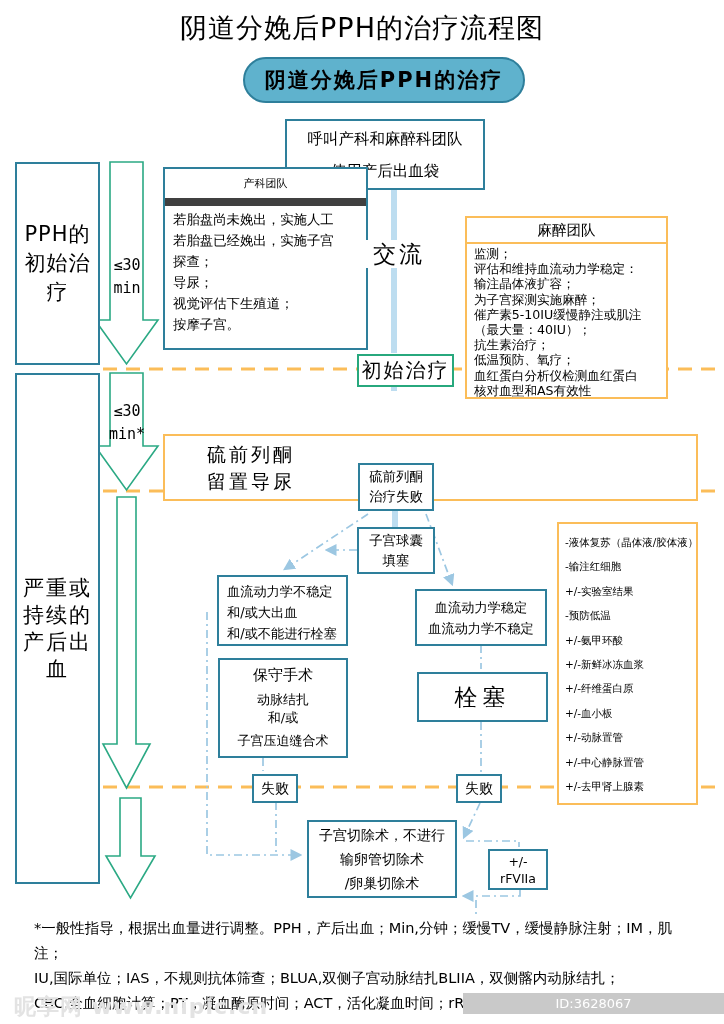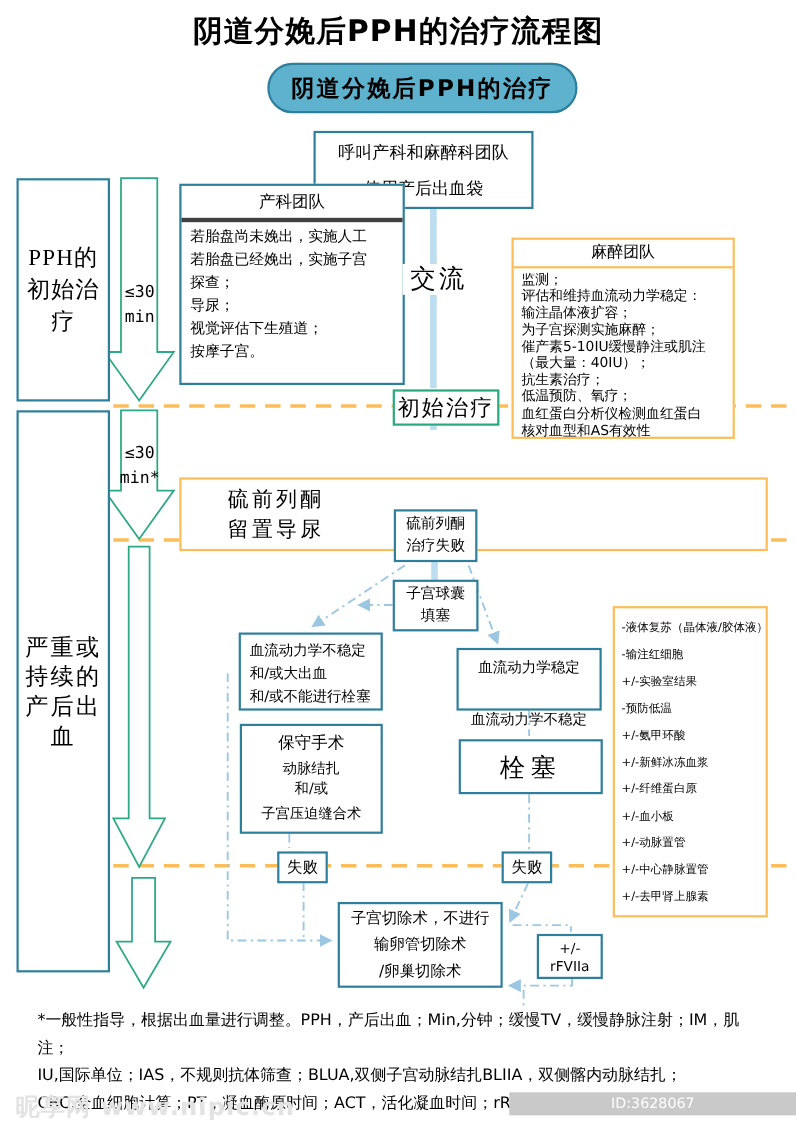--- a/index.html
+++ b/index.html
@@ -4,29 +4,29 @@
 <style>
   html,body{margin:0;padding:0;background:#ffffff;}
   body{font-family:"DejaVu Sans","Liberation Sans",sans-serif;color:#000;}
   .canvas{position:relative;width:724px;height:1024px;background:#fff;overflow:hidden;margin:0 auto;}
   .overlay{position:absolute;left:0;top:0;width:724px;height:1024px;z-index:1;}
   .abs{position:absolute;z-index:2;box-sizing:border-box;}
   .box{position:absolute;z-index:2;box-sizing:border-box;background:#fff;border:2px solid #2E7F9B;}
   .orange{border-color:#FBBD59;margin-top:44px;}
   .greenb{border:2.5px solid #27A87D;}
   .flexc{display:flex;flex-direction:column;align-items:center;justify-content:center;text-align:center;}
-  .title{width:724px;top:10px;left:0;text-align:center;font-weight:bold;font-size:27px;letter-spacing:1px;}
+  .title{width:724px;top:10px;left:0;text-align:center;font-weight:normal;font-size:27px;letter-spacing:1px;}
   .subtitle{left:243px;top:57px;width:282px;height:46px;background:#5FB2CD;font-weight:bold;font-size:21px;letter-spacing:2px;border-radius:23px;}
   .callbox{left:285px;top:119px;width:200px;height:71px;font-size:15.5px;}
   .callbox .ln{line-height:32px;}
-  .stage1{left:15px;top:162px;width:85px;height:203px;font-size:21px;letter-spacing:1px;font-family:Liberation Serif, serif;}
+  .stage1{left:15px;top:162px;width:85px;height:203px;font-size:21px;letter-spacing:1px;}
   .stage1 .ln{line-height:29px;}
   .stage2{left:15px;top:373px;width:85px;height:511px;font-size:21px;letter-spacing:2px;}
   .stage2 .ln{line-height:27px;}
-  .teambox .hdr{border-bottom:4px solid #404040;text-align:center;font-size:15px;line-height:29px;height:29px;}
+  .teambox .hdr{border-bottom:8px solid #404040;text-align:center;font-size:11px;line-height:29px;height:29px;}
   .obst{left:163px;top:167px;width:205px;height:183px;}
   .obst .bdy{padding:3px 8px;font-size:13.4px;line-height:21px;}
   .anes{left:465px;top:172px;width:203px;height:183px;}
   .anes .hdr{border-bottom:2px solid #FBBD59;font-size:14.5px;line-height:24px;height:24px;}
   .anes .bdy{padding:2px 7px;font-size:12.6px;line-height:15.2px;}
   .comm{left:366px;top:240px;width:66px;height:28px;background:#fff;font-size:23px;letter-spacing:3px;text-align:center;line-height:28px;}
   .initlab{left:357px;top:354px;width:97px;height:33px;font-size:20px;letter-spacing:2px;}
   .sulp{left:163px;top:390px;width:535px;height:67px;display:flex;align-items:center;}
   .sulp .ttl{width:172px;text-align:center;font-size:19px;letter-spacing:3px;line-height:27px;}
   .sulp .bdy{flex:1;font-size:11.5px;line-height:19px;white-space:nowrap;}
@@ -34,27 +34,27 @@
   .timer .ln{line-height:23px;}
   .t1{left:104px;top:254px;width:46px;}
   .t2{left:104px;top:400px;width:46px;}
   .sfail{left:358px;top:463px;width:76px;height:48px;font-size:13.4px;}
   .sfail .ln{line-height:20px;}
   .balloon{left:357px;top:527px;width:78px;height:47px;font-size:13.4px;}
   .balloon .ln{line-height:20px;}
   .unstable{left:217px;top:575px;width:131px;height:71px;padding:4px 8px;font-size:13.2px;}
   .unstable .ln{line-height:21px;}
   .stable{left:415px;top:589px;width:132px;height:57px;font-size:13.2px;}
-  .stable .ln{line-height:21px;margin-top:26px;}
+  .stable .ln{line-height:21px;}
   .conserv{left:218px;top:658px;width:130px;height:100px;}
   .conserv .ttl{font-size:15px;margin-bottom:6px;}
   .conserv .ln{font-size:13px;line-height:18px;}
   .conserv .ln:last-child{margin-top:5px;text-align:right;}
   .embol{left:417px;top:672px;width:131px;height:50px;font-size:23px;letter-spacing:5px;}
-  .resus{left:557px;top:507px;width:141px;height:283px;padding:6px 4px 0 6px;}
+  .resus{left:557px;top:478px;width:141px;height:283px;padding:6px 4px 0 6px;}
   .resus .ln{font-size:10.5px;line-height:24.4px;white-space:nowrap;}
   .failbox{width:46px;height:29px;font-size:14px;}
   .failL{left:252px;top:774px;}
   .failR{left:456px;top:774px;}
   .hyst{left:307px;top:820px;width:150px;height:78px;font-size:14px;}
   .hyst .ln{line-height:24px;}
   .rfv{left:488px;top:849px;width:60px;height:41px;font-size:12.5px;}
   .rfv .ln{line-height:17px;}
   .footnote{left:34px;top:916px;width:660px;font-size:14.5px;}
   .footnote .ln{line-height:25px;}

